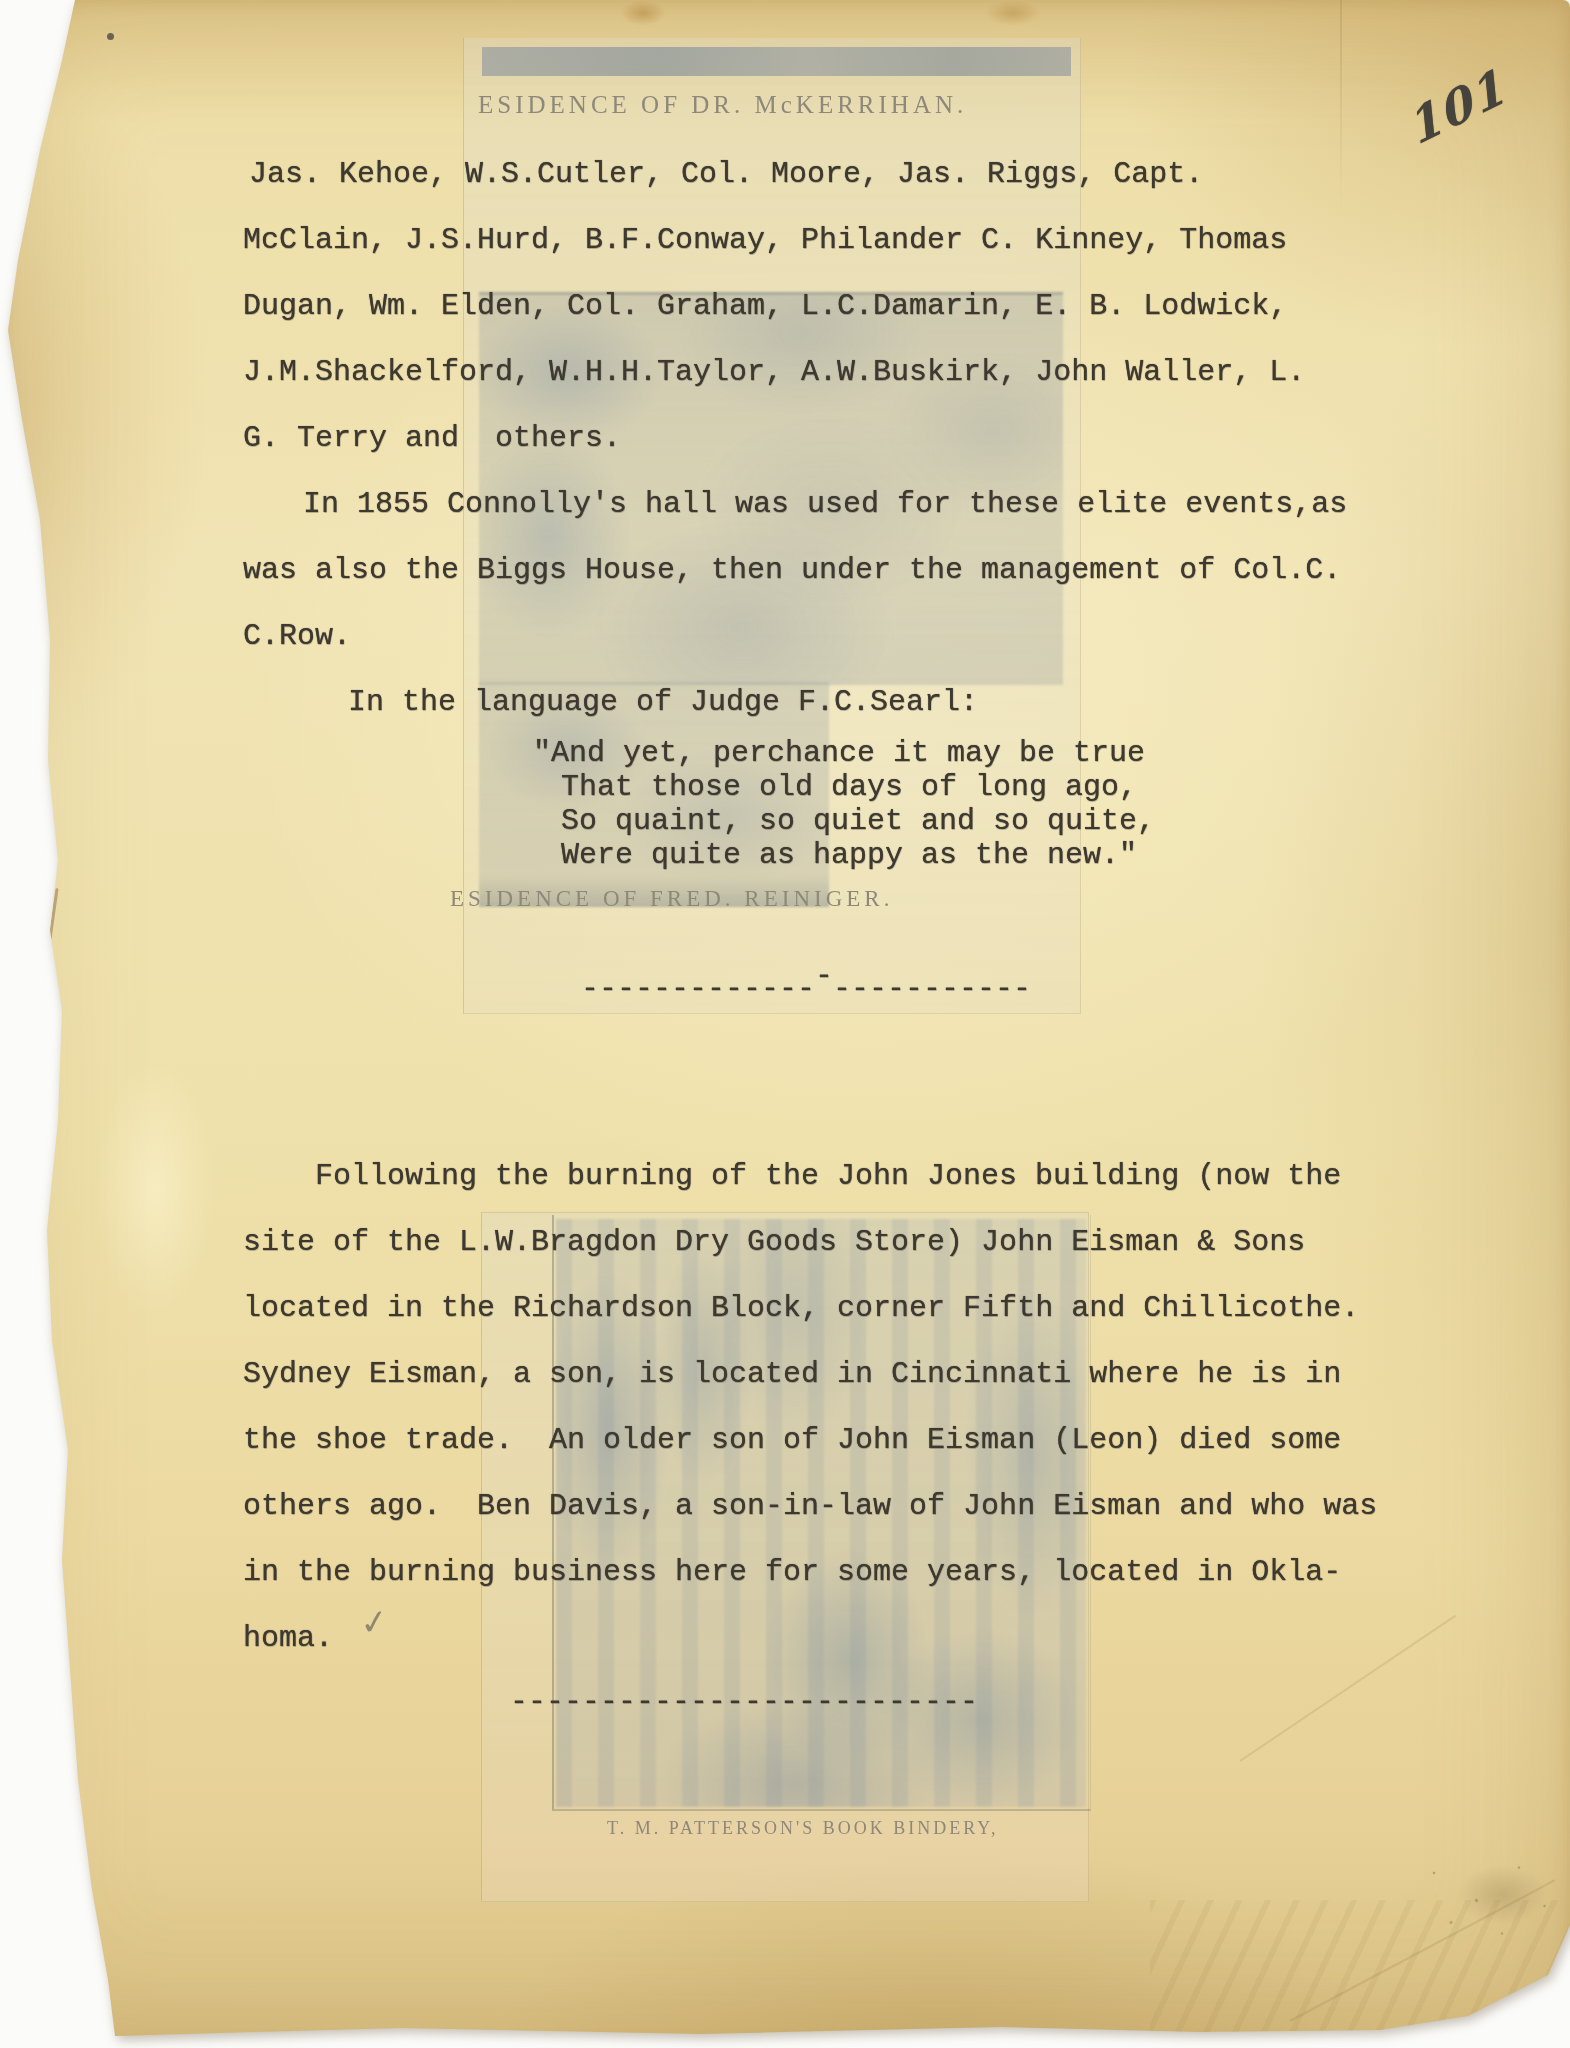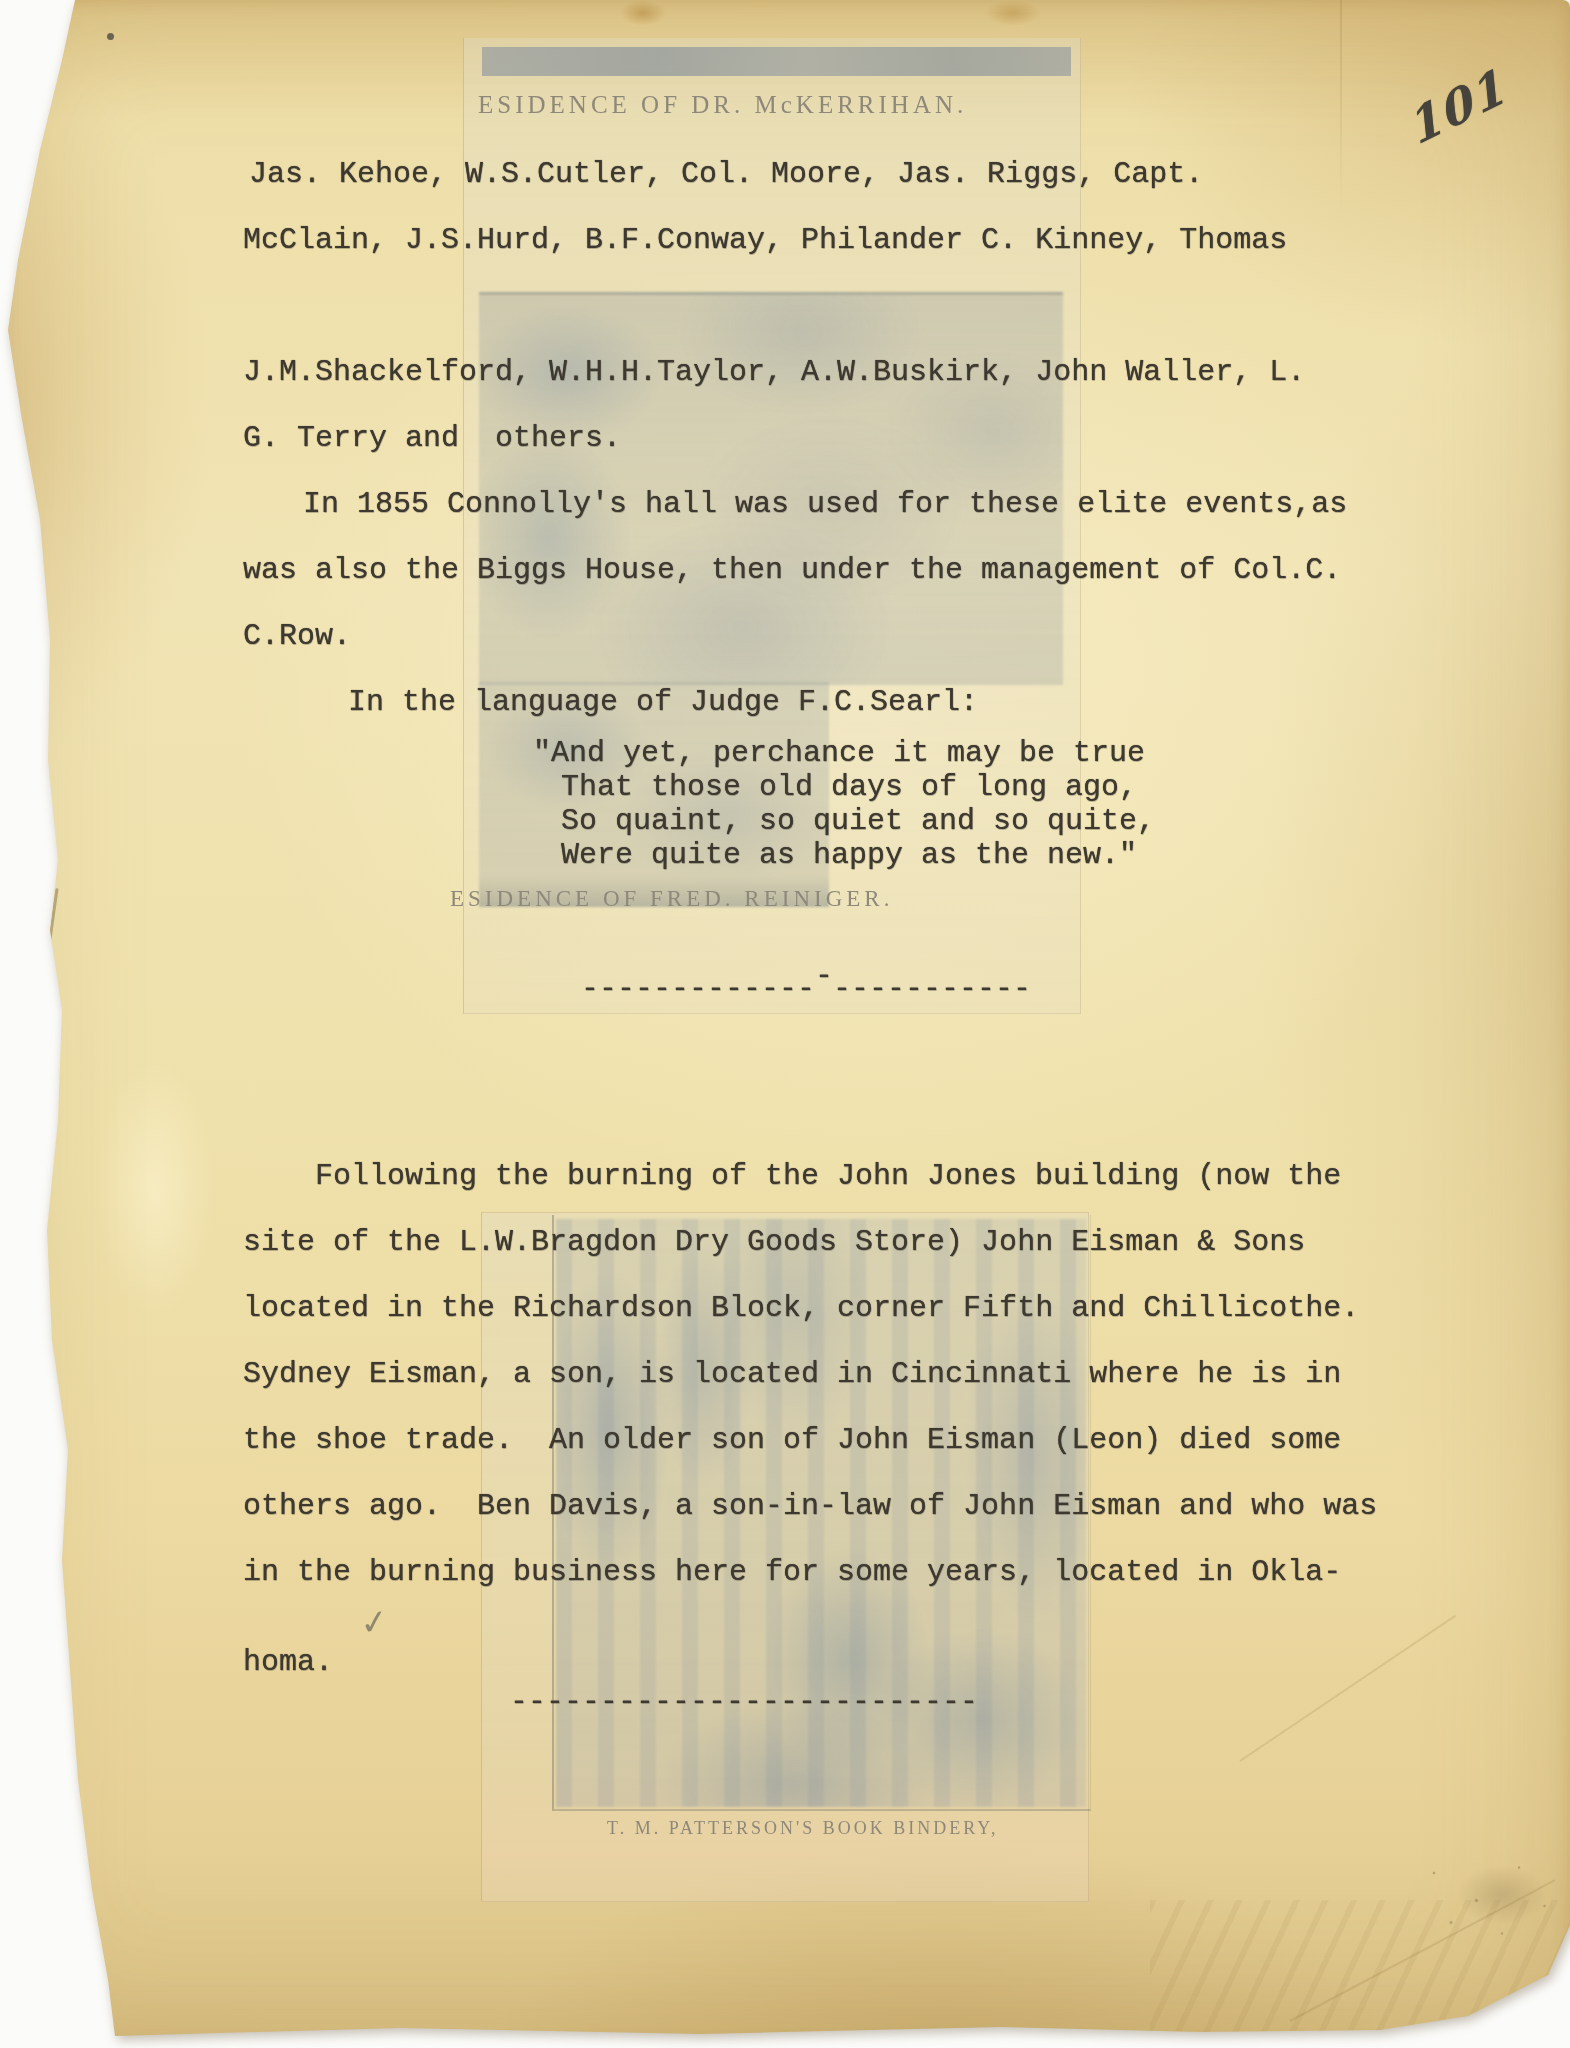--- a/index.html
+++ b/index.html
@@ -133,20 +133,21 @@
       <div class="print-frame"></div>
       <div class="photo-ghost pg2"></div>
     </div>
     <div class="ghost-caption" style="left:607px;top:1818px;font-size:18px;letter-spacing:3px;">T. M. PATTERSON'S BOOK BINDERY,</div>
 
     <div class="pagenum">101</div>
     <div class="dot"></div>
 
     <div class="tline" style="left:249px;top:154px;">Jas. Kehoe, W.S.Cutler, Col. Moore, Jas. Riggs, Capt.</div>
     <div class="tline" style="left:243px;top:220px;">McClain, J.S.Hurd, B.F.Conway, Philander C. Kinney, Thomas</div>
+    <div class="tline" style="left:243px;top:286px;">Dugan, Wm. Elden, Col. Graham, L.C.Damarin, E. B. Lodwick,</div>
     <div class="tline" style="left:243px;top:352px;">J.M.Shackelford, W.H.H.Taylor, A.W.Buskirk, John Waller, L.</div>
     <div class="tline" style="left:243px;top:418px;text-align:center;">G. Terry and  others.</div>
     <div class="tline" style="left:303px;top:484px;text-align:center;">In 1855 Connolly's hall was used for these elite events,as</div>
     <div class="tline" style="left:243px;top:550px;">was also the Biggs House, then under the management of Col.C.</div>
     <div class="tline" style="left:243px;top:616px;">C.Row.</div>
     <div class="tline" style="left:348px;top:682px;">In the language of Judge F.C.Searl:</div>
 
     <div class="tline" style="left:533px;top:733px;">"And yet, perchance it may be true</div>
     <div class="tline" style="left:561px;top:767px;">That those old days of long ago,</div>
     <div class="tline" style="left:561px;top:801px;">So quaint, so quiet and so quite,</div>
@@ -154,21 +155,21 @@
 
     <div class="tline dashrow" style="left:581px;top:969px;"><span>-------------</span><span class="raised">-</span><span>-----------</span></div>
 
     <div class="tline" style="left:315px;top:1156px;">Following the burning of the John Jones building (now the</div>
     <div class="tline" style="left:243px;top:1222px;">site of the L.W.Bragdon Dry Goods Store) John Eisman &amp; Sons</div>
     <div class="tline" style="left:243px;top:1288px;">located in the Richardson Block, corner Fifth and Chillicothe.</div>
     <div class="tline" style="left:243px;top:1354px;">Sydney Eisman, a son, is located in Cincinnati where he is in</div>
     <div class="tline" style="left:243px;top:1420px;">the shoe trade.  An older son of John Eisman (Leon) died some</div>
     <div class="tline" style="left:243px;top:1486px;">others ago.  Ben Davis, a son-in-law of John Eisman and who was</div>
     <div class="tline" style="left:243px;top:1552px;">in the burning business here for some years, located in Okla-</div>
-    <div class="tline" style="left:243px;top:1618px;margin-top:24px;">homa.</div>
+    <div class="tline" style="left:243px;top:1618px;">homa.</div>
 
     <div class="checkmark">✓</div>
 
     <div class="tline dashrow" style="left:510px;top:1682px;"><span>--------------------------</span></div>
 
     <div class="crease" style="left:1340px;top:0;width:2px;height:215px;background:linear-gradient(rgba(150,125,70,.25),transparent);"></div>
     <div class="crease" style="left:52px;top:888px;width:3px;height:52px;background:rgba(120,100,60,.45);border-radius:2px;transform:rotate(8deg);"></div>
     <div class="crease" style="left:1240px;top:1760px;width:260px;height:2px;background:rgba(160,130,75,.22);transform:rotate(-34deg);transform-origin:left;"></div>
     <div class="crease" style="left:1290px;top:2020px;width:300px;height:2px;background:rgba(160,130,75,.25);transform:rotate(-28deg);transform-origin:left;"></div>
     <div class="crease" style="left:1150px;top:1900px;width:420px;height:140px;background:repeating-linear-gradient(115deg,rgba(150,120,65,.10) 0 6px,transparent 6px 26px);"></div>

